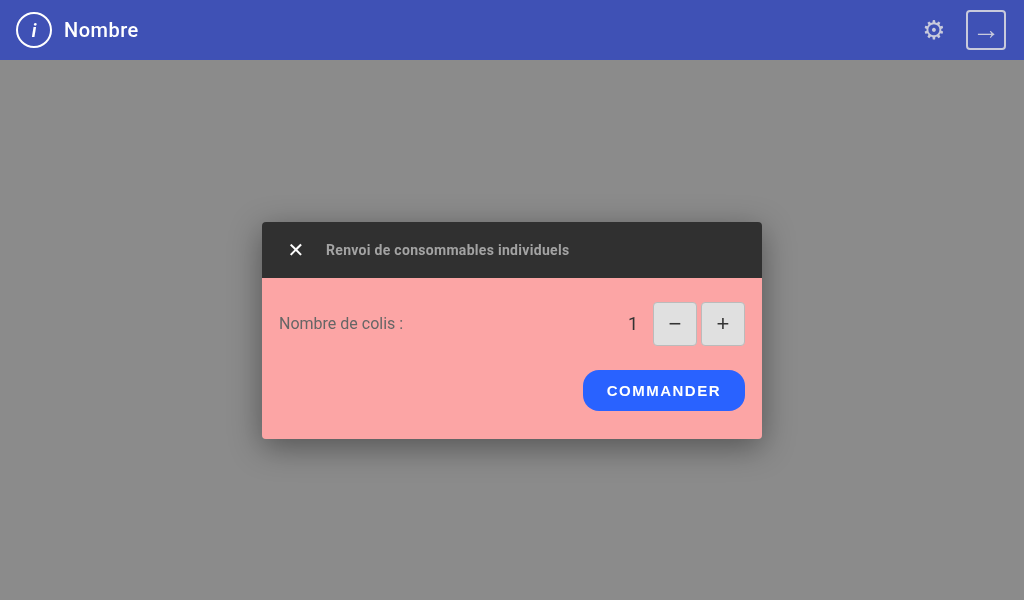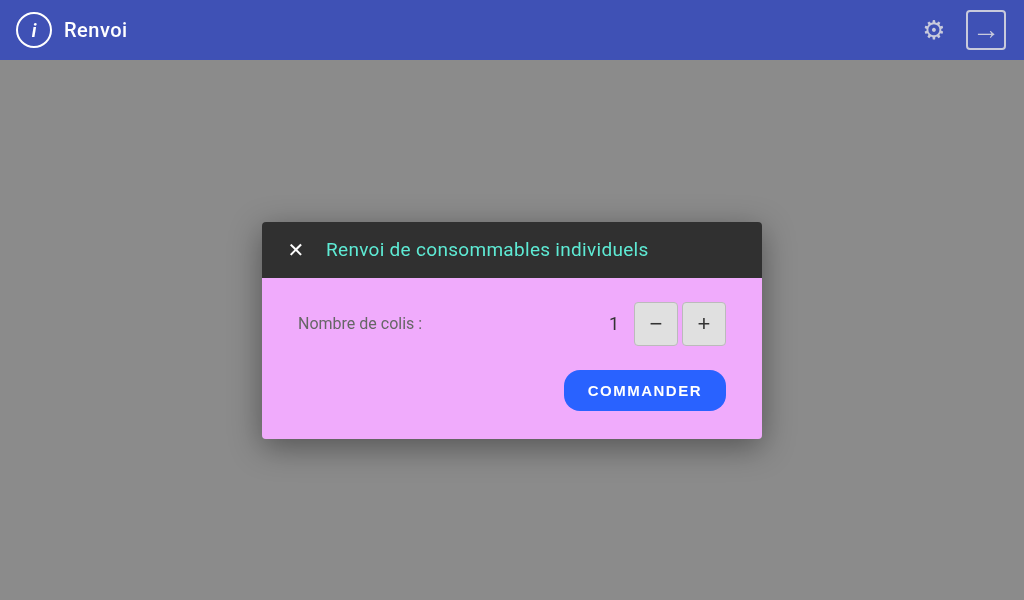--- a/index.html
+++ b/index.html
@@ -128,29 +128,29 @@
       cursor: pointer;
       width: 28px;
       height: 28px;
       display: flex;
       align-items: center;
       justify-content: center;
       padding: 0;
     }
 
     .modal-title {
-      color: #5eead4;
-      font-size: 19px;
-      font-weight: 400;
+      color: #a3a3a3;
+      font-size: 14px;
+      font-weight: 700;
       letter-spacing: 0.3px;
     }
 
     .modal-body {
-      background: #f0abfc;
-      padding: 24px 36px 28px;
+      background: #fca5a5;
+      padding: 24px 17px 28px;
     }
 
     .modal-row {
       display: flex;
       align-items: center;
       justify-content: space-between;
       margin-bottom: 24px;
     }
 
     .modal-label {
@@ -205,21 +205,21 @@
     }
   </style>
 </head>
 <body>
 
 <nav class="navbar">
   <div class="navbar-left">
     <div class="navbar-icon-circle">
       <span>i</span>
     </div>
-    <span class="navbar-title">Renvoi</span>
+    <span class="navbar-title">Nombre</span>
   </div>
   <div class="navbar-right">
     <button class="navbar-action-btn">
       <span>⚙</span>
     </button>
     <button class="navbar-action-btn">
       <span style="font-size:28px; border:2px solid #c8cadc; border-radius:4px; padding:2px 4px; color:#c8cadc;">→</span>
     </button>
   </div>
 </nav>

